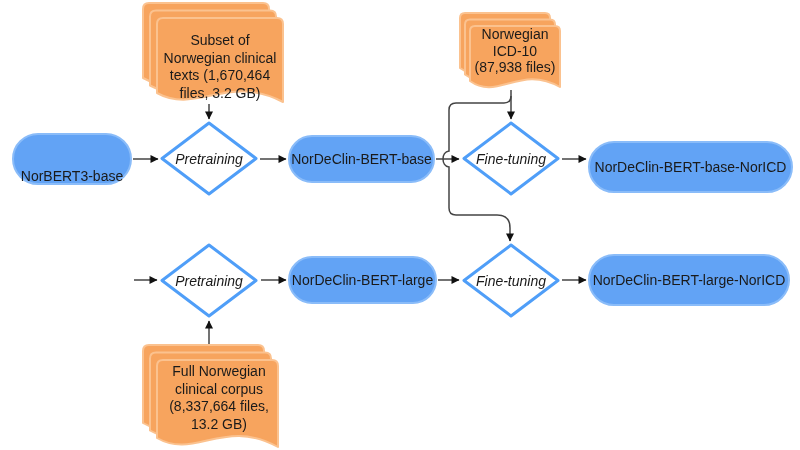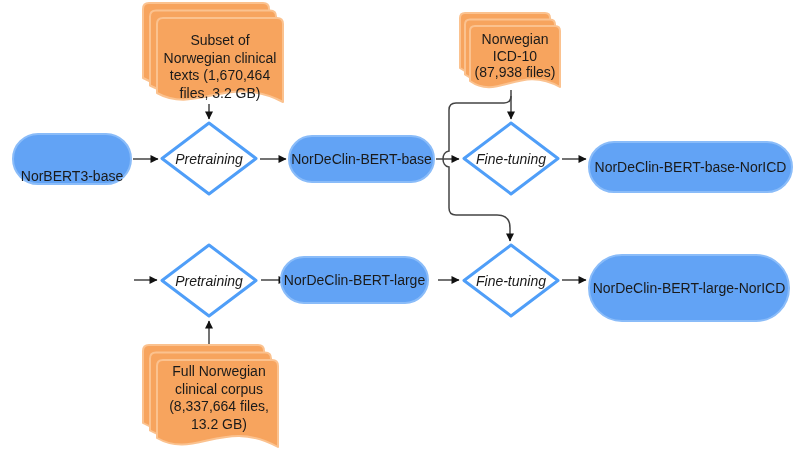--- a/index.html
+++ b/index.html
@@ -12,22 +12,22 @@
   .pill{
     position:absolute;box-sizing:border-box;
     background:#62A3F5;border:2px solid #8ABCF9;border-radius:999px;
     display:flex;align-items:center;justify-content:center;
     font-size:14px;line-height:1;white-space:nowrap;
   }
   #pill-1{left:12px;top:133px;width:120px;height:52px;align-items:flex-end;}
   #pill-2{left:288px;top:135px;width:147px;height:48px;}
   #pill-3{left:588px;top:141px;width:205px;height:52px;}
   #pill-4{left:12px;top:254px;width:121px;height:52px;}
-  #pill-5{left:280px;top:256px;width:149px;height:48px;}
-  #pill-6{left:588px;top:254px;width:202px;height:68px;align-items:center;}
+  #pill-5{left:288px;top:256px;width:149px;height:48px;}
+  #pill-6{left:588px;top:254px;width:202px;height:52px;align-items:center;}
 
   .diamond{position:absolute;width:100px;height:75px;}
   .diamond svg{display:block;position:absolute;left:0;top:0;}
   .diamond .lbl{
     position:absolute;left:0;top:0;right:0;bottom:0;
     display:flex;align-items:center;justify-content:center;
     font-size:14px;white-space:nowrap;font-style:italic;
   }
   #diamond-1{left:159px;top:121px;}
   #diamond-2{left:461px;top:121px;}
@@ -35,21 +35,21 @@
   #diamond-4{left:461px;top:243px;}
 
   .doc{position:absolute;}
   .doc svg{display:block;}
   .doc-text{
     position:absolute;text-align:center;font-size:14px;line-height:17.5px;
   }
   #doc-1{left:142px;top:2px;}
   #doc-1 .doc-text{left:15px;top:16px;width:126px;padding-top:14px;}
   #doc-2{left:459px;top:12px;}
-  #doc-2 .doc-text{left:11px;top:14px;width:90px;padding-top:5px;line-height:16.5px;}
+  #doc-2 .doc-text{left:11px;top:14px;width:90px;line-height:16.5px;}
   #doc-3{left:142px;top:344px;}
   #doc-3 .doc-text{left:15px;top:16px;width:124px;padding-top:3px;}
   .doc-text span{display:block;}
 </style>
 </head>
 <body>
 
 <div class="canvas">
 
   <svg class="connectors" viewBox="0 0 800 450" xmlns="http://www.w3.org/2000/svg">

